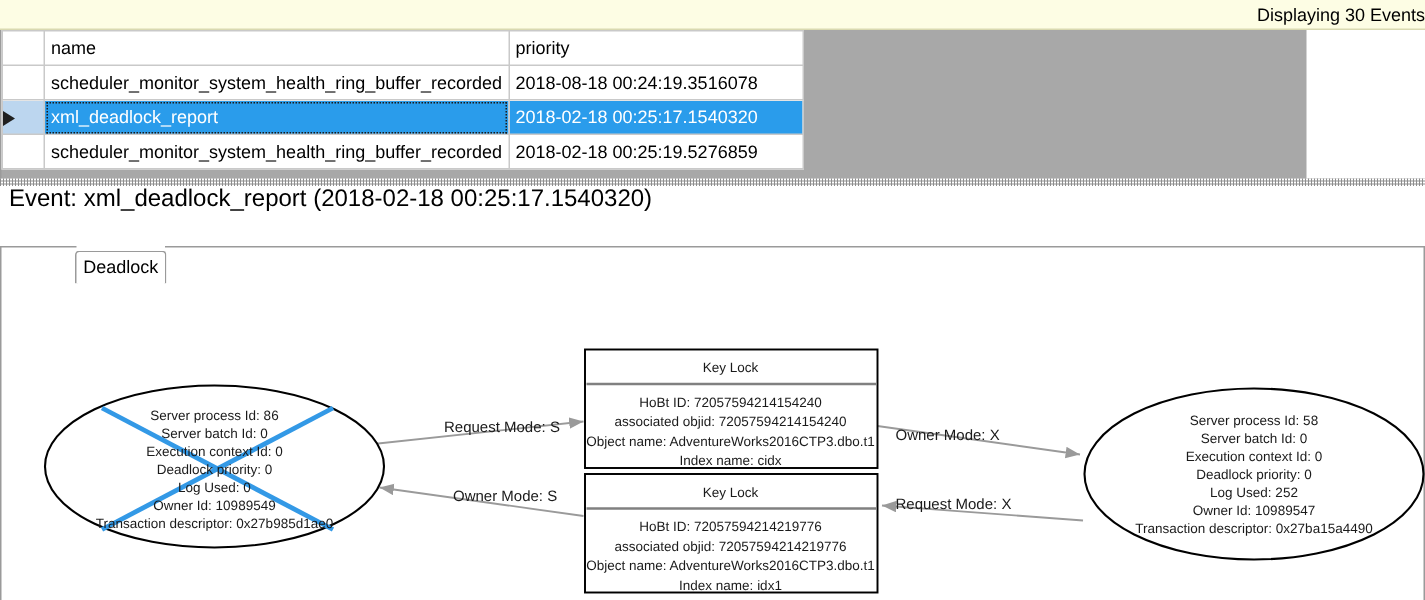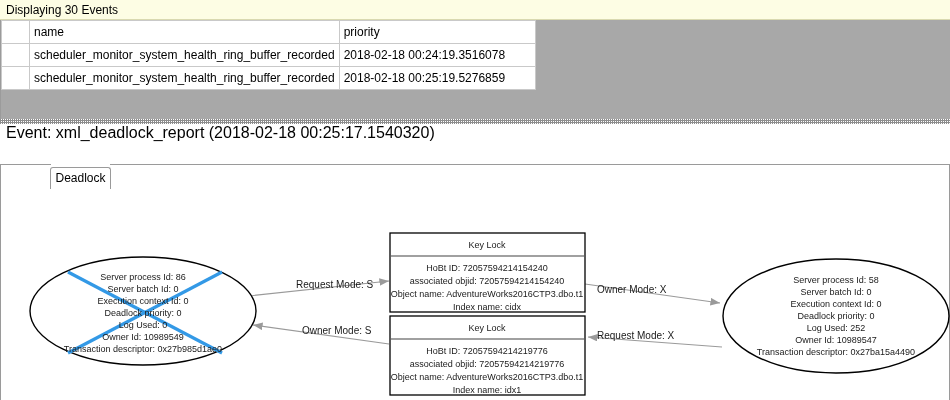--- a/index.html
+++ b/index.html
@@ -15,33 +15,33 @@
   }
   #app { position: relative; width: 950px; height: 400px; }
 
   
   .banner {
     position: absolute; left: 0; top: 0;
     width: 950px; height: 20px;
     background: #fdfde4;
     border-bottom: 1px solid #d9d9b0;
     box-sizing: border-box;
-    display: flex; align-items: center;
+    display: flex; align-items: center; justify-content: flex-end;
   }
   .banner-text {
     padding-left: 6px;
     font-size: 12px;
     color: #000;
     white-space: nowrap;
   }
 
   
   .grid {
     position: absolute; left: 0; top: 20px;
-    width: 950px; height: 99px;
+    width: 871px; height: 99px;
     background: #a8a8a8;
     box-sizing: border-box;
     border-left: 1px solid #9b9b9b;
   }
   .grid-table {
     border-collapse: collapse;
     table-layout: fixed;
     background: #ffffff;
   }
   .grid-table td, .grid-table th {
@@ -167,21 +167,28 @@
         <tr>
           <th class="col-sel"></th>
           <th class="col-name">name</th>
           <th class="col-time">priority</th>
         </tr>
       </thead>
       <tbody>
         <tr>
           <td class="col-sel"></td>
           <td class="col-name">scheduler_monitor_system_health_ring_buffer_recorded</td>
-          <td class="col-time">2018-02-18 00:24:19.3516078</td>
+          <td class="col-time">2018-08-18 00:24:19.3516078</td>
+        </tr>
+        <tr class="row-selected">
+          <td class="col-sel">
+            <span class="sel-arrow"></span>
+          </td>
+          <td class="col-name">xml_deadlock_report</td>
+          <td class="col-time">2018-02-18 00:25:17.1540320</td>
         </tr>
         <tr>
           <td class="col-sel"></td>
           <td class="col-name">scheduler_monitor_system_health_ring_buffer_recorded</td>
           <td class="col-time">2018-02-18 00:25:19.5276859</td>
         </tr>
       </tbody>
     </table>
   </div>
 

